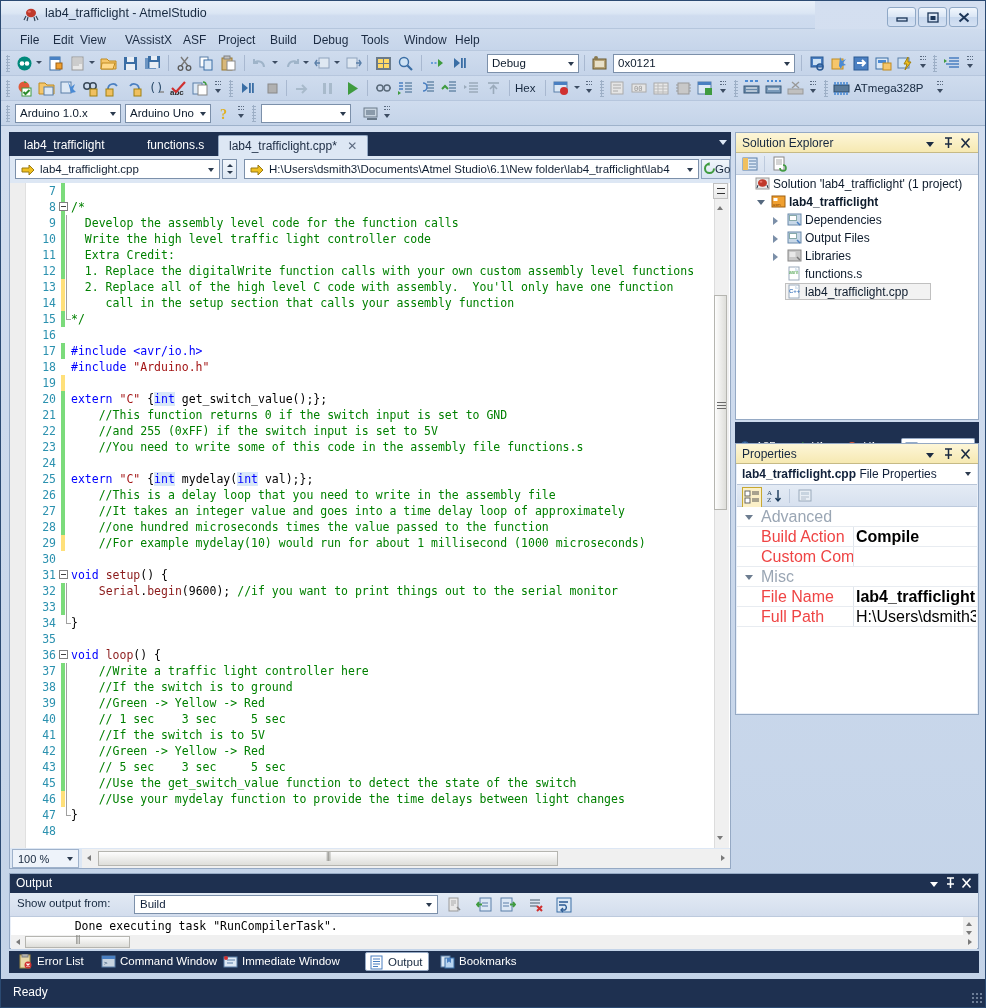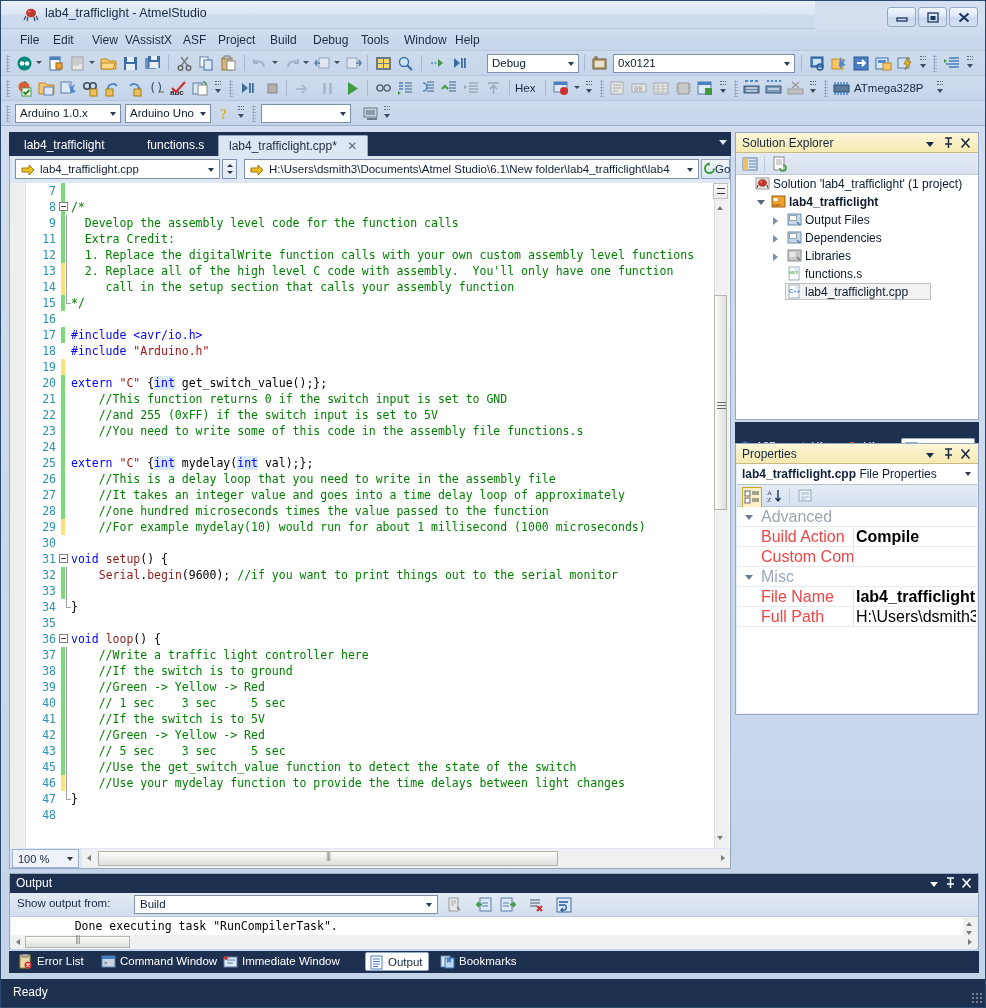--- a/index.html
+++ b/index.html
@@ -467,21 +467,21 @@
     <div class="wbtn" id="btn-close">
       <svg width="16" height="13">
           <path d="M3.5 2.5 L12.5 10.5 M12.5 2.5 L3.5 10.5" stroke="#1c3658" stroke-width="2" fill="none"></path>
         </svg>
     </div>
   </div>
 
   <div id="menubar">
     <span class="menu-item" style="left:12px">File</span>
     <span class="menu-item" style="left:45px">Edit</span>
-    <span class="menu-item" style="left:84px">View</span>
+    <span class="menu-item" style="left:72px">View</span>
     <span class="menu-item" style="left:117px">VAssistX</span>
     <span class="menu-item" style="left:175px">ASF</span>
     <span class="menu-item" style="left:210px">Project</span>
     <span class="menu-item" style="left:262px">Build</span>
     <span class="menu-item" style="left:305px">Debug</span>
     <span class="menu-item" style="left:353px">Tools</span>
     <span class="menu-item" style="left:396px">Window</span>
     <span class="menu-item" style="left:447px">Help</span>
   </div>
 
@@ -951,20 +951,21 @@
         <span>Go</span>
       </div>
     </div>
 
     <div id="code-area">
       <div id="sel-margin"></div>
       <div id="code-scroll">
           <div class="cline"><span class="lnum">7</span><span class="chg chg-g"></span><span class="ctxt"></span></div>
           <div class="cline"><span class="lnum">8</span><span class="chg chg-g"></span><span class="foldbox"></span><span class="ctxt"><span class="cmt">/*</span></span></div>
           <div class="cline"><span class="lnum">9</span><span class="chg chg-g"></span><span class="foldline"></span><span class="ctxt"><span class="cmt">  Develop the assembly level code for the function calls</span></span></div>
+          <div class="cline"><span class="lnum">10</span><span class="chg chg-g"></span><span class="foldline"></span><span class="ctxt"><span class="cmt">  Write the high level traffic light controller code</span></span></div>
           <div class="cline"><span class="lnum">11</span><span class="chg chg-g"></span><span class="foldline"></span><span class="ctxt"><span class="cmt">  Extra Credit:</span></span></div>
           <div class="cline"><span class="lnum">12</span><span class="chg chg-g"></span><span class="foldline"></span><span class="ctxt"><span class="cmt">  1. Replace the digitalWrite function calls with your own custom assembly level functions</span></span></div>
           <div class="cline"><span class="lnum">13</span><span class="chg chg-y"></span><span class="foldline"></span><span class="ctxt"><span class="cmt">  2. Replace all of the high level C code with assembly.  You'll only have one function</span></span></div>
           <div class="cline"><span class="lnum">14</span><span class="chg chg-y"></span><span class="foldline"></span><span class="ctxt"><span class="cmt">     call in the setup section that calls your assembly function</span></span></div>
           <div class="cline"><span class="lnum">15</span><span class="chg chg-g"></span><span class="foldend"></span><span class="ctxt"><span class="cmt">*/</span></span></div>
           <div class="cline"><span class="lnum">16</span><span class="ctxt"></span></div>
           <div class="cline"><span class="lnum">17</span><span class="chg chg-g"></span><span class="ctxt"><span class="pp">#include &lt;avr/io.h&gt;</span></span></div>
           <div class="cline"><span class="lnum">18</span><span class="ctxt"><span class="pp">#include </span><span class="str">"Arduino.h"</span></span></div>
           <div class="cline"><span class="lnum">19</span><span class="chg chg-y"></span><span class="ctxt"></span></div>
           <div class="cline"><span class="lnum">20</span><span class="chg chg-g"></span><span class="ctxt"><span class="kw">extern </span><span class="str">"C"</span><span class="pln"> {</span><span class="kw hl">int</span><span class="pln"> get_switch_value();};</span></span></div>
@@ -1071,30 +1072,30 @@
               </svg></span>
             <span class="tw" style="left: 53px; font-weight: bold;">lab4_trafficlight</span>
           </div>
           <div class="trow">
             <span class="tri" style="left: 37px;"></span>
             <span style="position: absolute; left: 51px; top: 1px;"><svg width="15" height="15" viewBox="0 0 15 15">
                 <rect x="1" y="2" width="13" height="11" fill="#c8d8e8" stroke="#6a8aaa"></rect>
                 <rect x="2.5" y="3.5" width="7" height="5" fill="#fff" stroke="#8aa"></rect>
                 <path d="M10 10l3 3" stroke="#4a7fc1" stroke-width="1.5"></path>
               </svg></span>
-            <span class="tw" style="left: 69px;">Output Files</span>
+            <span class="tw" style="left: 69px;">Dependencies</span>
           </div>
           <div class="trow">
             <span class="tri" style="left: 37px;"></span>
             <span style="position: absolute; left: 51px; top: 1px;"><svg width="15" height="15" viewBox="0 0 15 15">
                 <rect x="1" y="2" width="13" height="11" fill="#c8d8e8" stroke="#6a8aaa"></rect>
                 <rect x="2.5" y="3.5" width="7" height="5" fill="#fff" stroke="#8aa"></rect>
                 <path d="M10 10l3 3" stroke="#4a7fc1" stroke-width="1.5"></path>
               </svg></span>
-            <span class="tw" style="left: 69px;">Dependencies</span>
+            <span class="tw" style="left: 69px;">Output Files</span>
           </div>
           <div class="trow">
             <span class="tri" style="left: 37px;"></span>
             <span style="position: absolute; left: 51px; top: 1px;"><svg width="15" height="15" viewBox="0 0 15 15">
                 <rect x="1" y="2" width="13" height="11" fill="#c8c8c8" stroke="#888"></rect>
                 <rect x="2.5" y="4" width="6" height="5" fill="#e8e8e8"></rect>
                 <path d="M10 9l3 3" stroke="#777" stroke-width="1.5"></path>
               </svg></span>
             <span class="tw" style="left: 69px;">Libraries</span>
           </div>

